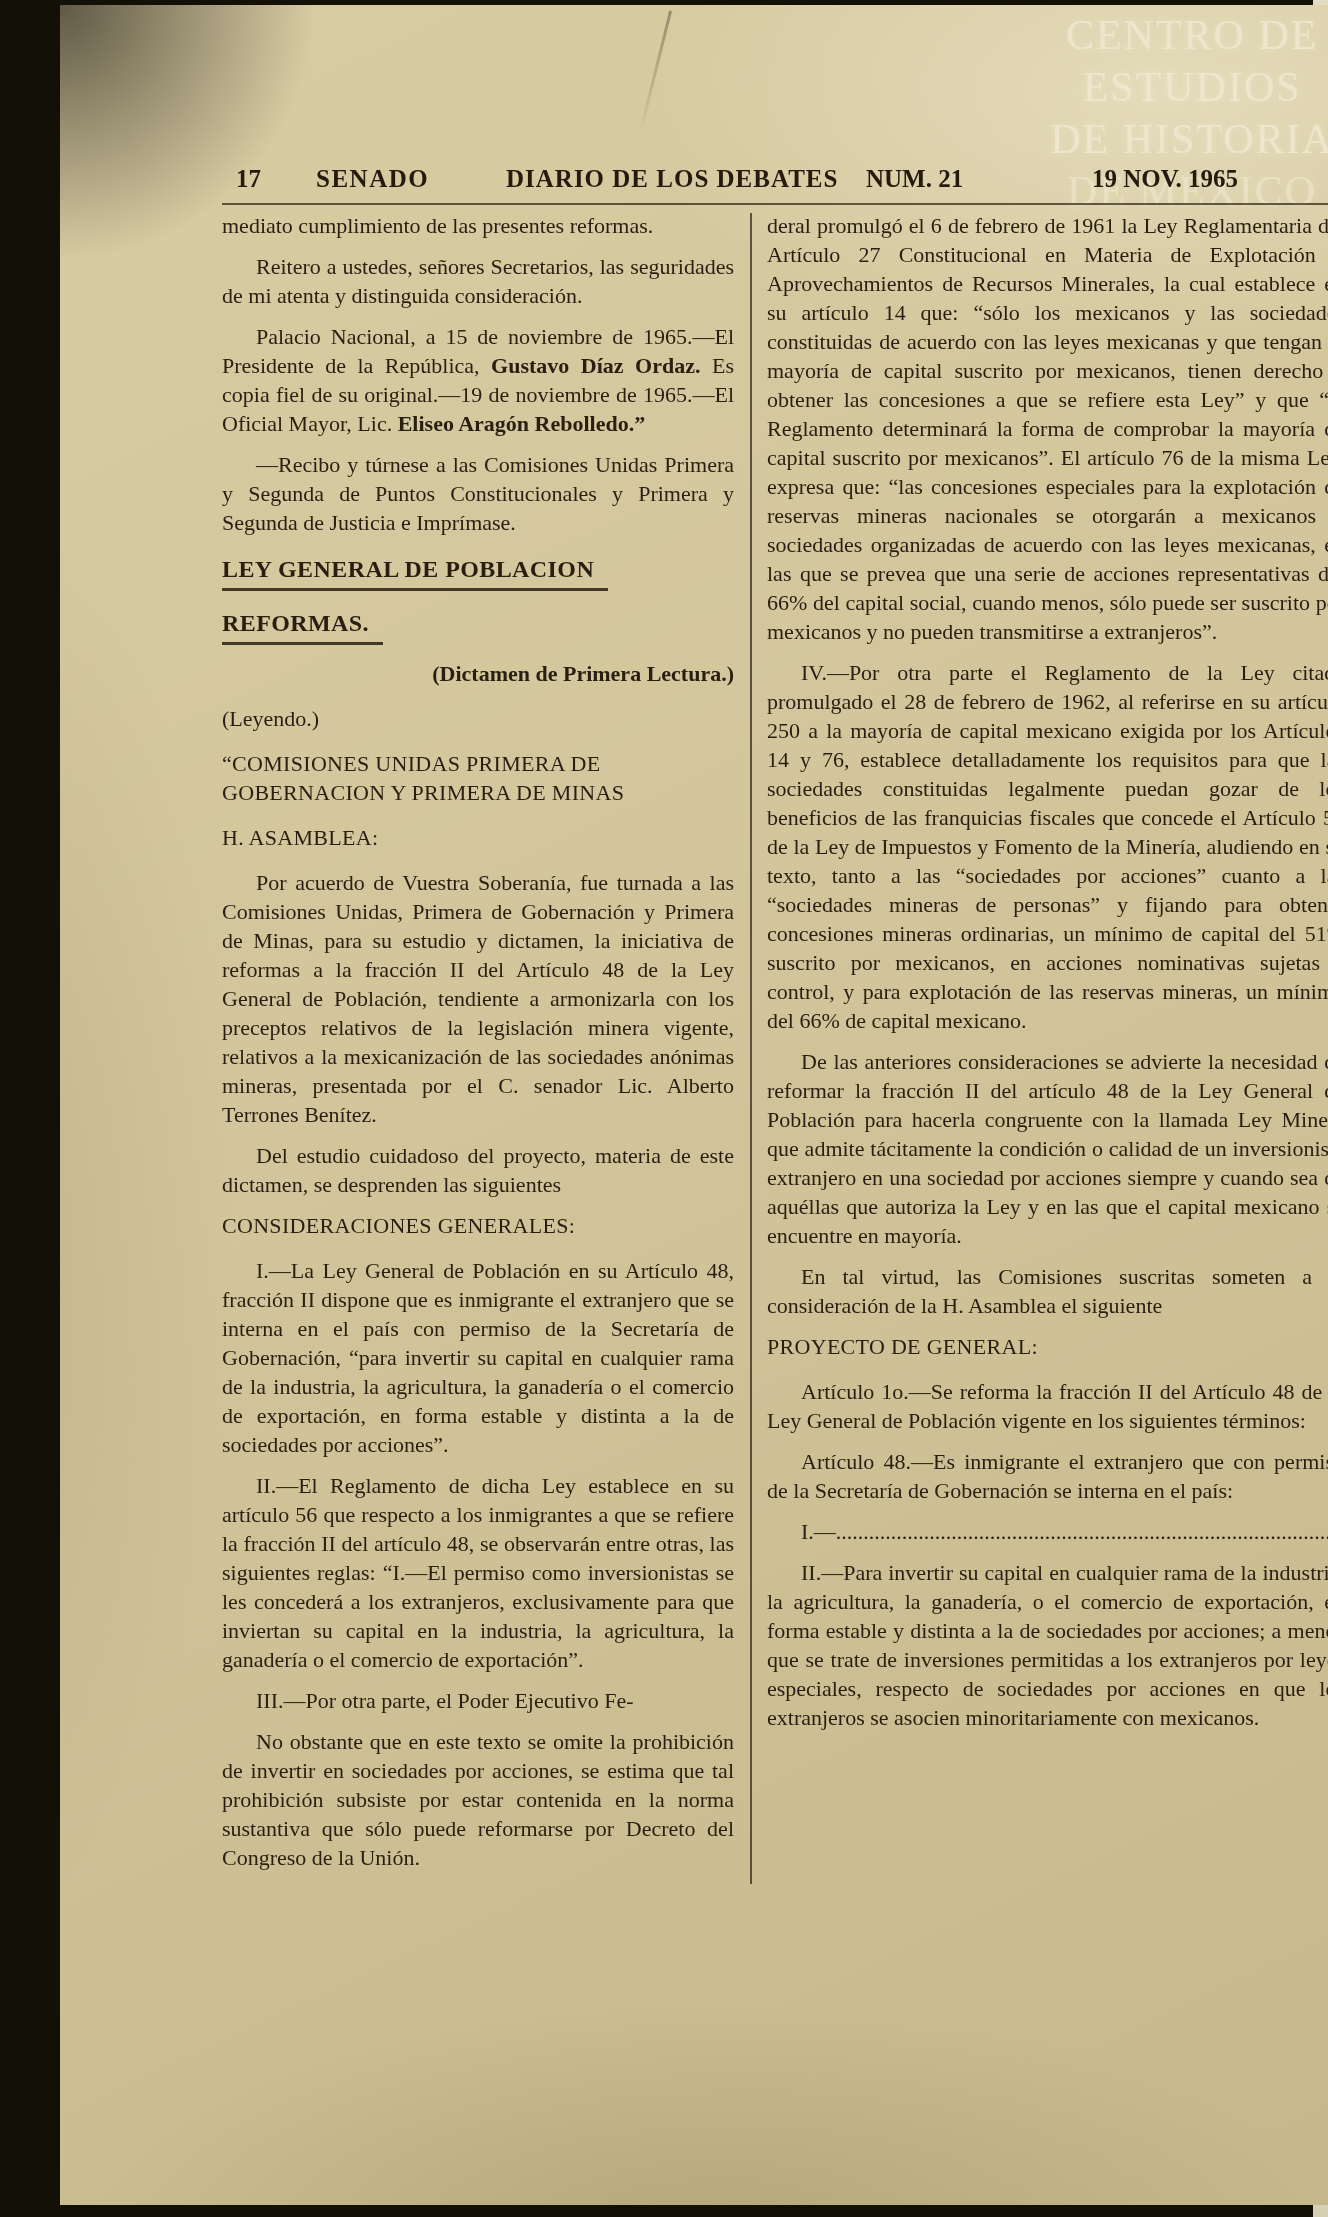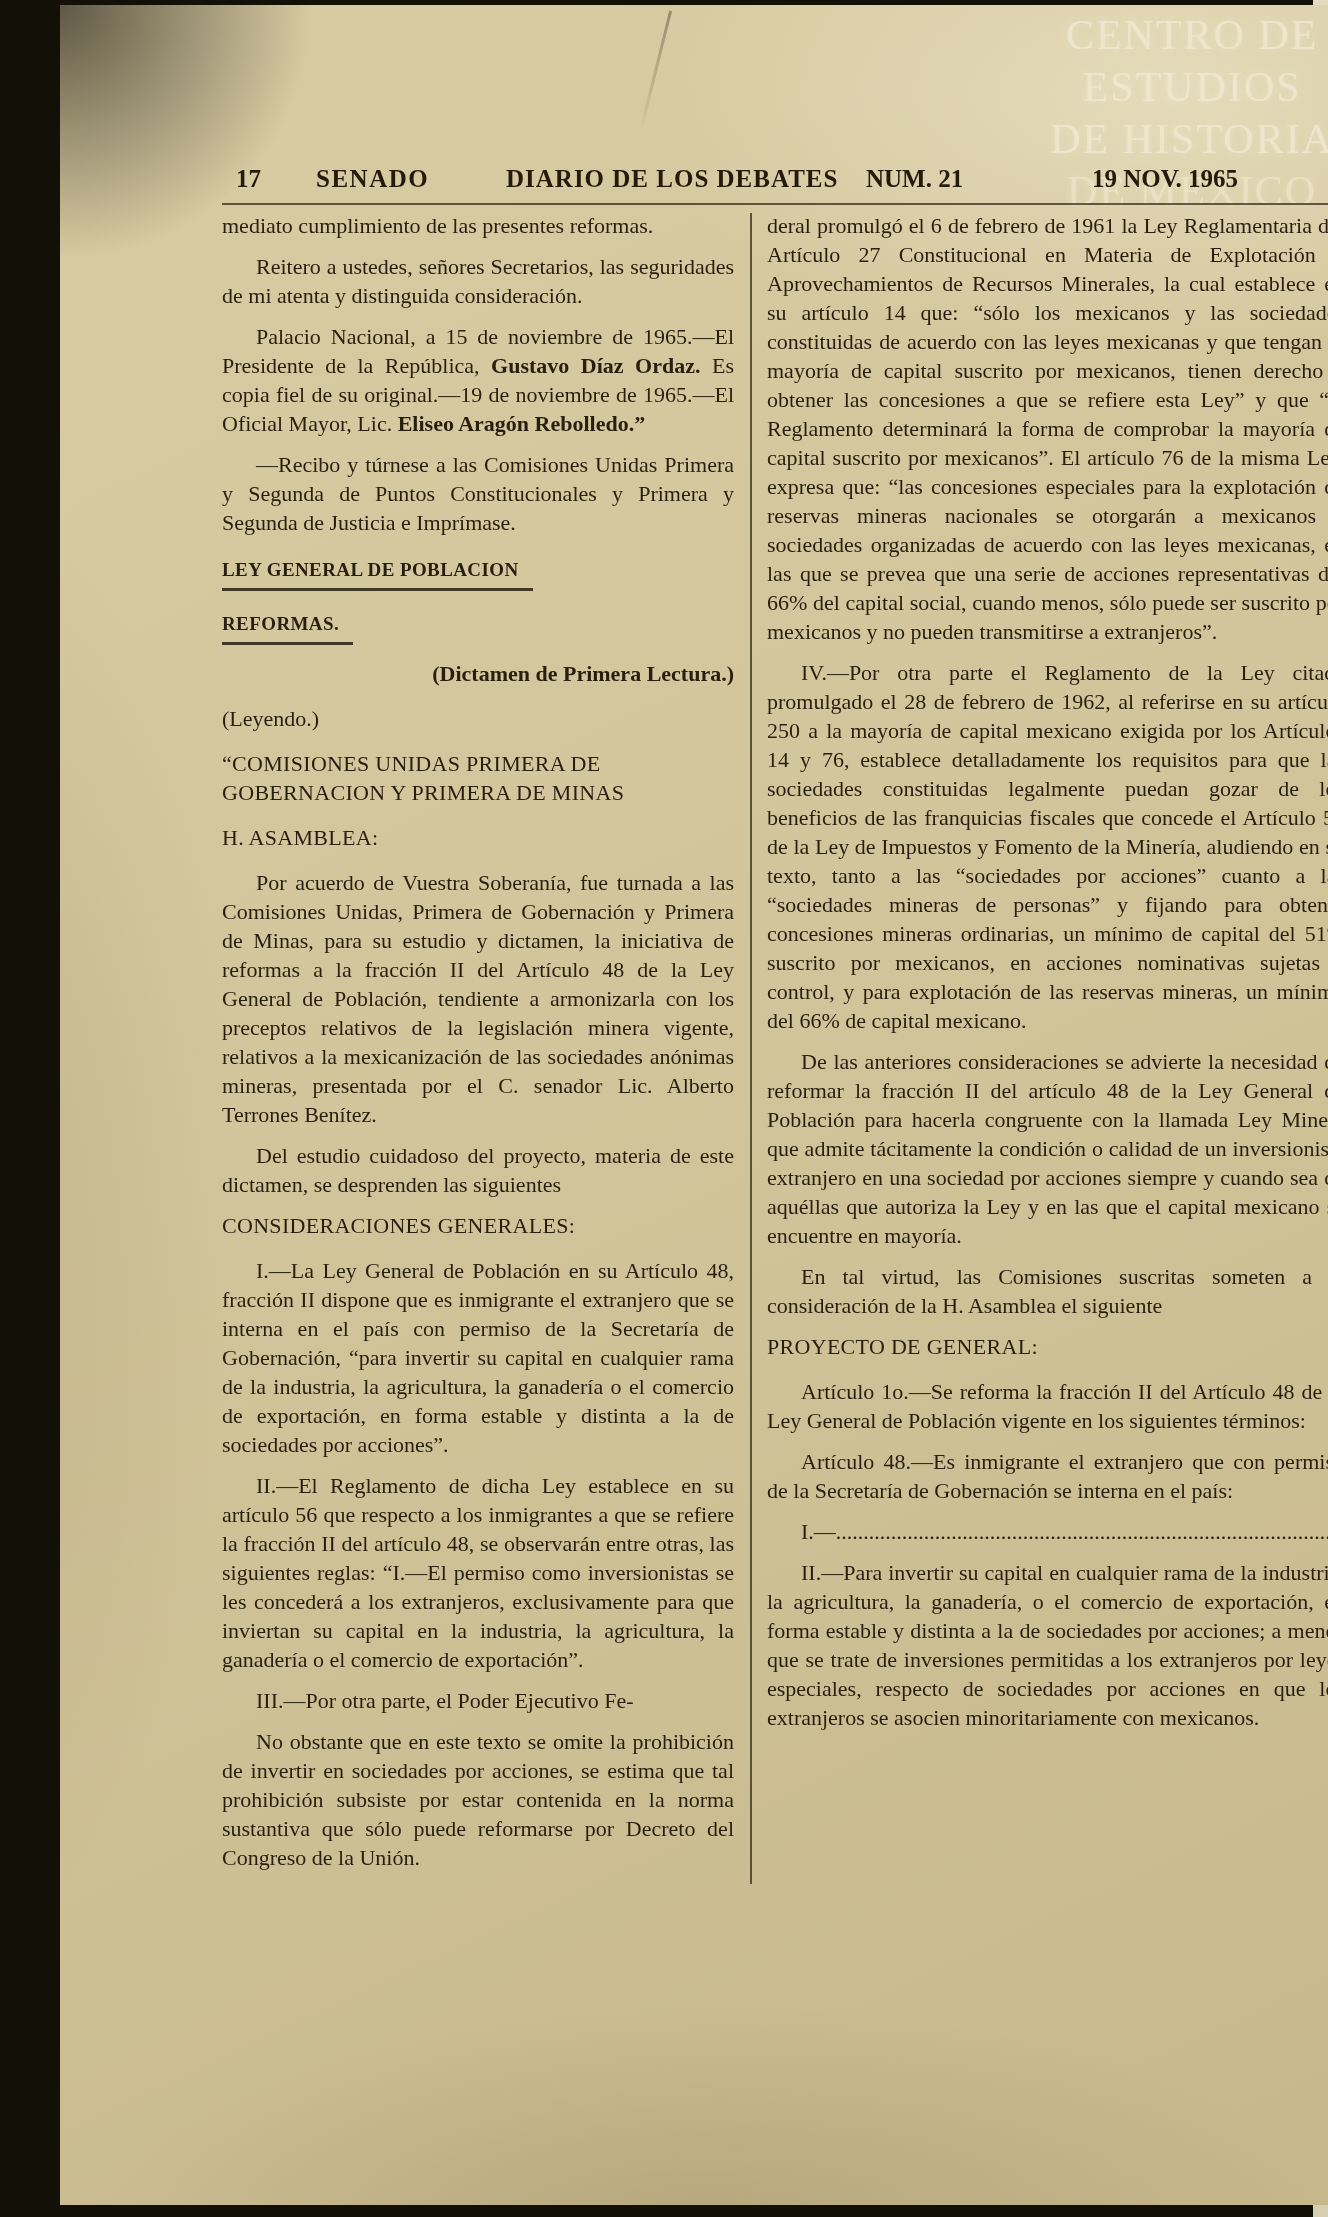--- a/index.html
+++ b/index.html
@@ -47,21 +47,21 @@
   .rule{position:absolute;left:162px;top:198px;width:1123px;height:2px;
     background:var(--rule,rgba(40,31,16,0.65));z-index:4;}
   .columns{position:absolute;left:162px;top:206px;width:1123px;display:flex;z-index:2;}
   .col{text-align:justify;font-size:22px;line-height:29px;color:var(--ink,#281f10);}
   .col-left{width:512px;}
   .col-right{width:578px;}
   .divider{width:2px;background:var(--rule,rgba(45,35,18,0.7));margin:2px 15px 0 16px;}
   .para{text-indent:34px;margin:0 0 12px 0;}
   .para.noindent{text-indent:0;}
   .para b{font-weight:bold;}
-  .heading-major{font-weight:bold;font-size:19px;letter-spacing:0.4px;
+  .heading-major{font-weight:bold;font-size:24px;letter-spacing:0.4px;
     margin:18px 0 14px 0;text-align:left;text-indent:0;}
   .heading-major .u{display:inline-block;border-bottom:3px solid rgba(40,31,16,0.85);
     padding-bottom:4px;padding-right:14px;}
   .subhead-bold{font-weight:bold;font-size:22px;margin:2px 0 16px 0;text-align:right;text-indent:0;}
   .center{text-indent:0;margin:4px 0 16px 0;}
   .caps{letter-spacing:0.3px;}
   .plainhead{text-align:left;text-indent:0;margin:4px 0 16px 0;letter-spacing:0.3px;}
   .dots{text-indent:34px;text-align:left;white-space:nowrap;overflow:hidden;margin:0 0 12px 0;}
 </style>
 </head>

